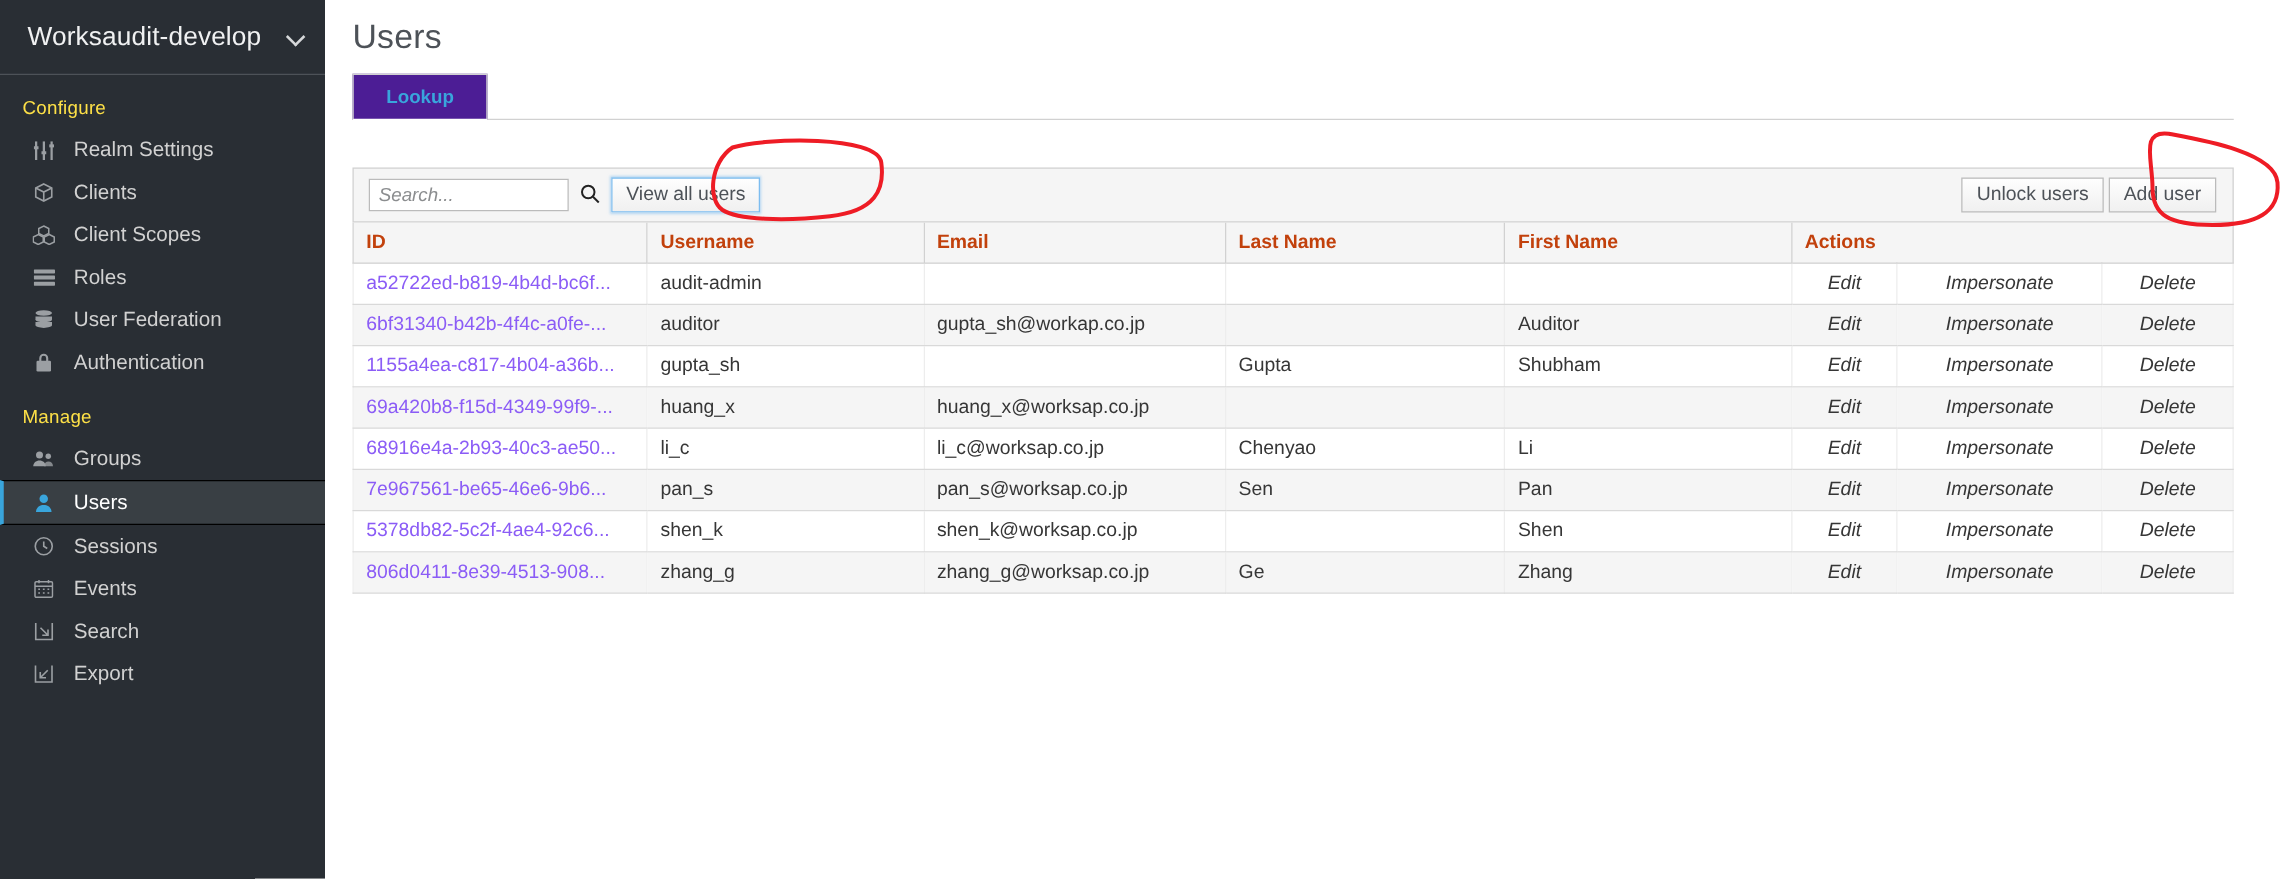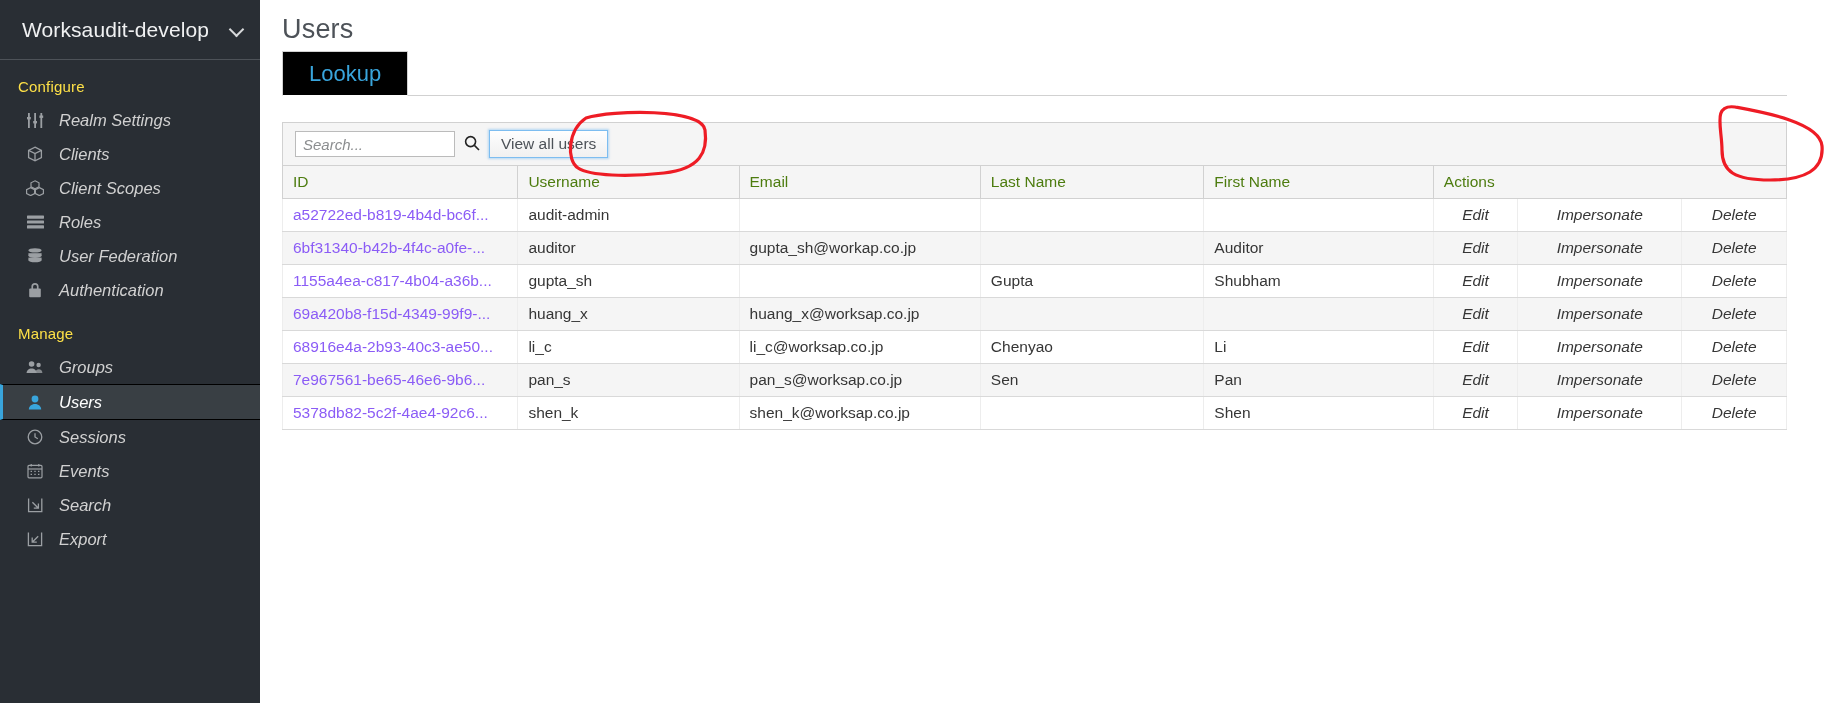--- a/index.html
+++ b/index.html
@@ -88,21 +88,21 @@
     width: 28px;
     min-width: 28px;
     display: inline-flex;
     align-items: center;
     justify-content: center;
     margin-right: 10px;
     color: #9b9fa3;
   }
   .nav-item.active .nav-icon { color: #39a5dc; }
   .nav-item .nav-icon svg { display: block; }
-  .nav-label { line-height: 1; font-style: italic; }
+  .nav-label { line-height: 1; }
 
   
   .main {
     flex: 1;
     position: relative;
     padding: 0 0 0 22px;
     background: #fff;
     overflow: hidden;
   }
   .page-title {
@@ -115,33 +115,34 @@
   .tabs {
     display: flex;
     align-items: flex-end;
     border-bottom: 1px solid #d1d1d1;
     margin-right: 1px;
     height: 41px;
   }
   .tab {
     border: 1px solid #d1d1d1;
     border-bottom: 1px solid #fff;
-    background: #000000;
+    background: #4c1d95;
     color: #39a5dc;
     padding: 10px 26px 9px 26px;
-    font-size: 22px;
+    font-size: 15px;
     cursor: pointer;
     position: relative;
     bottom: -1px;
     line-height: 1.1;
+    font-weight: bold;
   }
 
   
   .toolbar {
-    margin-top: 26px;
+    margin-top: 38px;
     margin-right: 1px;
     background: #f5f5f5;
     border: 1px solid #d1d1d1;
     height: 44px;
     display: flex;
     align-items: center;
     padding: 0 12px;
     position: relative;
   }
   .search-wrap {
@@ -197,22 +198,22 @@
   .table-wrap { margin-right: 1px; }
   table.users-table {
     width: 100%;
     border-collapse: collapse;
     table-layout: fixed;
     font-size: 15.5px;
   }
   table.users-table th {
     background: #f5f5f5;
     text-align: left;
-    font-weight: normal;
-    color: #4d7c0f;
+    font-weight: bold;
+    color: #c2410c;
     border: 1px solid #d1d1d1;
     border-top: none;
     padding: 7px 10px;
     font-size: 15.5px;
     height: 29px;
     white-space: nowrap;
   }
   table.users-table td {
     border: 1px solid #ededed;
     border-bottom: 1px solid #d9d9d9;
@@ -430,20 +431,24 @@
             <svg width="16" height="16" viewBox="0 0 16 16" fill="none" stroke="currentColor" stroke-width="1.6">
               <circle cx="6.6" cy="6.6" r="5"></circle>
                 <path d="M10.4 10.4 15 15"></path>
             </svg>
           </span>
         </button>
       </div>
 
       <button class="btn focused">View all users</button>
 
+      <div class="toolbar-right">
+        <button class="btn">Unlock users</button>
+        <button class="btn">Add user</button>
+      </div>
     </div>
 
     <div class="table-wrap">
       <table class="users-table">
         <colgroup>
           <col class="c-id">
             <col class="c-username">
             <col class="c-email">
           <col class="c-lastname">
             <col class="c-firstname">
@@ -525,20 +530,30 @@
             <tr>
               <td class="id-cell"><a>5378db82-5c2f-4ae4-92c6...</a></td>
               <td>shen_k</td>
               <td>shen_k@worksap.co.jp</td>
               <td></td>
               <td>Shen</td>
               <td class="action-cell">Edit</td>
               <td class="action-cell">Impersonate</td>
               <td class="action-cell">Delete</td>
             </tr>
+            <tr>
+              <td class="id-cell"><a>806d0411-8e39-4513-908...</a></td>
+              <td>zhang_g</td>
+              <td>zhang_g@worksap.co.jp</td>
+              <td>Ge</td>
+              <td>Zhang</td>
+              <td class="action-cell">Edit</td>
+              <td class="action-cell">Impersonate</td>
+              <td class="action-cell">Delete</td>
+            </tr>
           </tbody>
       </table>
     </div>
   </main>
 
   <svg class="annotations" viewBox="0 0 1827 703">
     <g id="ann-group" fill="none" stroke-width="3.2" stroke-linecap="round" stroke-linejoin="round" stroke="#ee1c25">
       <path d="M 586 118 C 612 110, 702 108, 705 130 C 708 152, 700 169, 664 173
                C 628 177, 590 176, 578 168 C 566 160, 568 130, 586 118 Z"></path>
       <path d="M 1735 107 C 1762 112, 1820 122, 1822 146 C 1824 170, 1805 180, 1770 180

